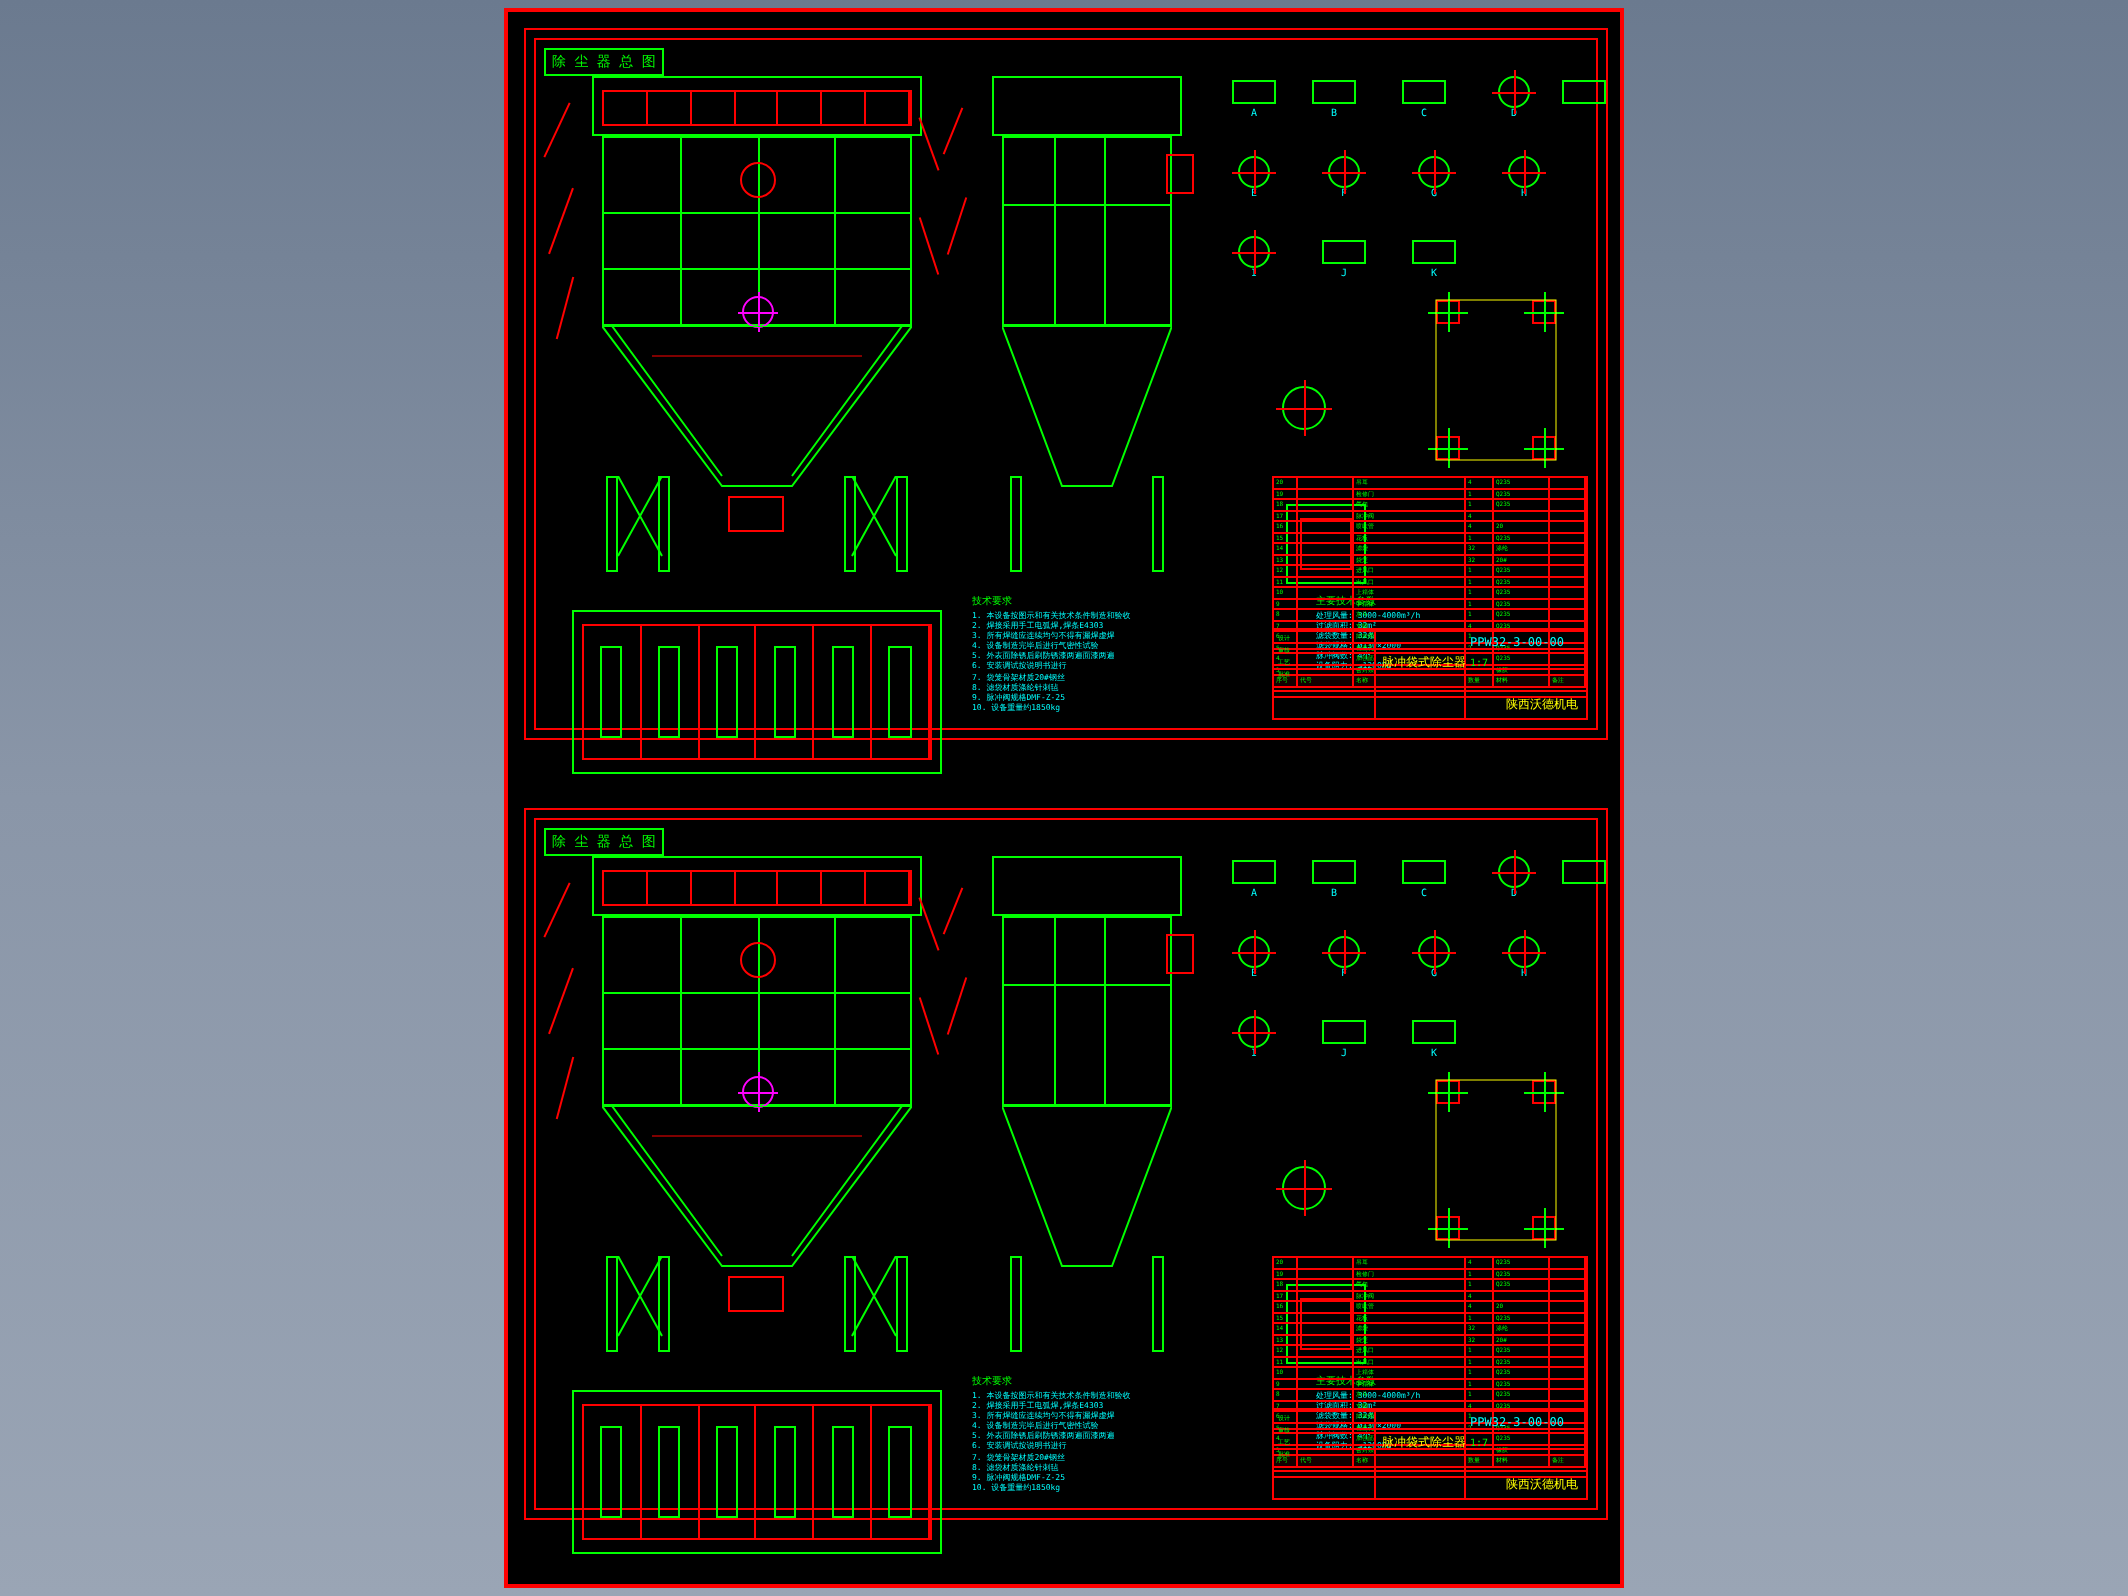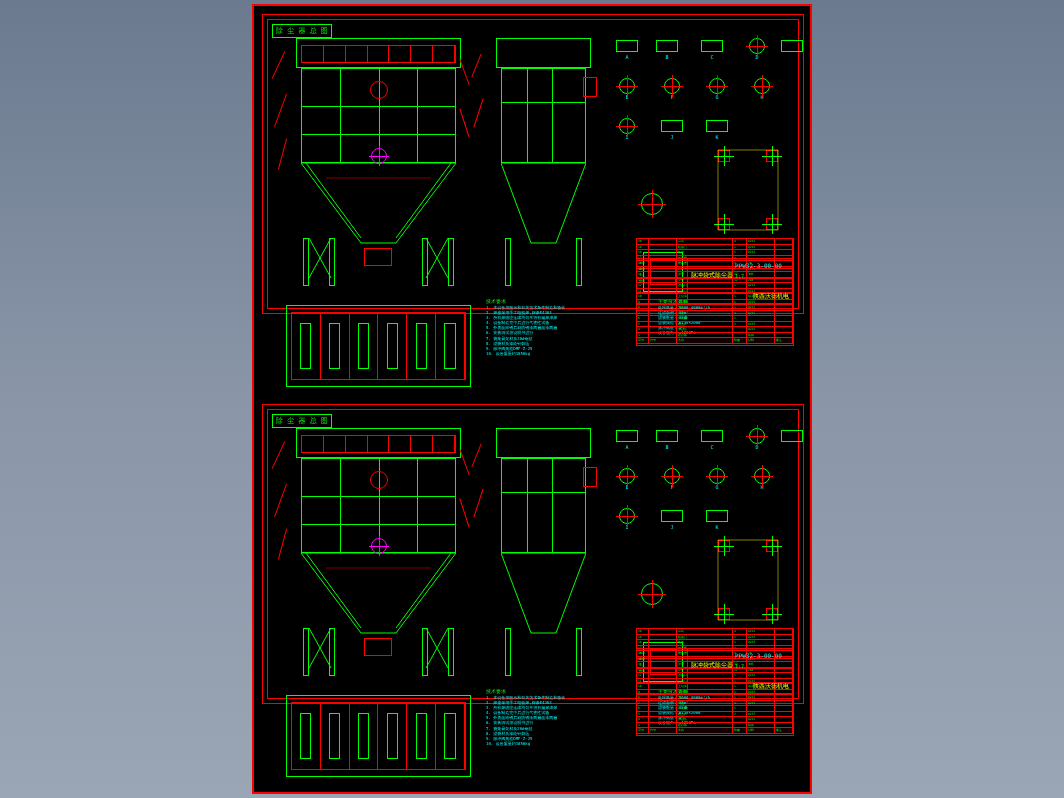--- a/index.html
+++ b/index.html
@@ -17,21 +17,21 @@
       width: 560px;
       height: 790px;
       background: #000;
       border: 2px solid #ff0000;
       position: relative;
     }
     .sheet {
       position: absolute;
       left: 8px;
       width: 542px;
-      height: 300px;
+      height: 356px;
       border: 1px solid #ff0000;
       padding-left: 12px;
     }
     .sheet-top { top: 8px; }
     .sheet-bot { top: 398px; }
     .sheet-inner {
       position: absolute;
       inset: 4px;
       border: 1px solid #ff0000;
     }

